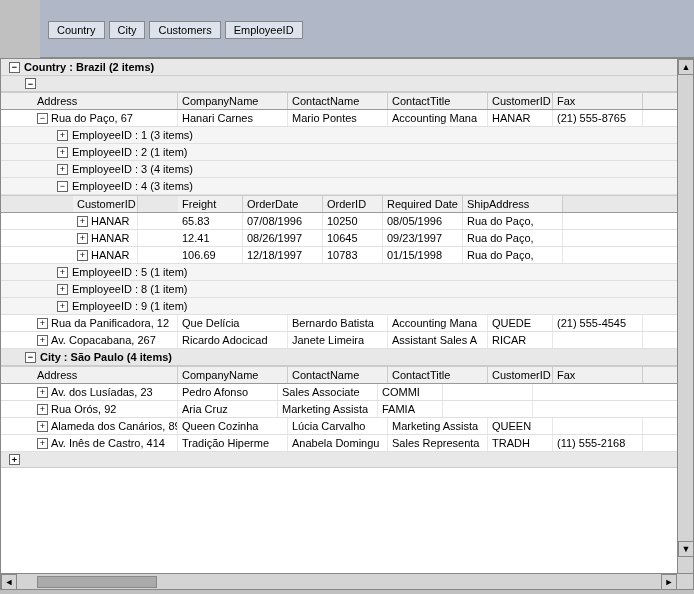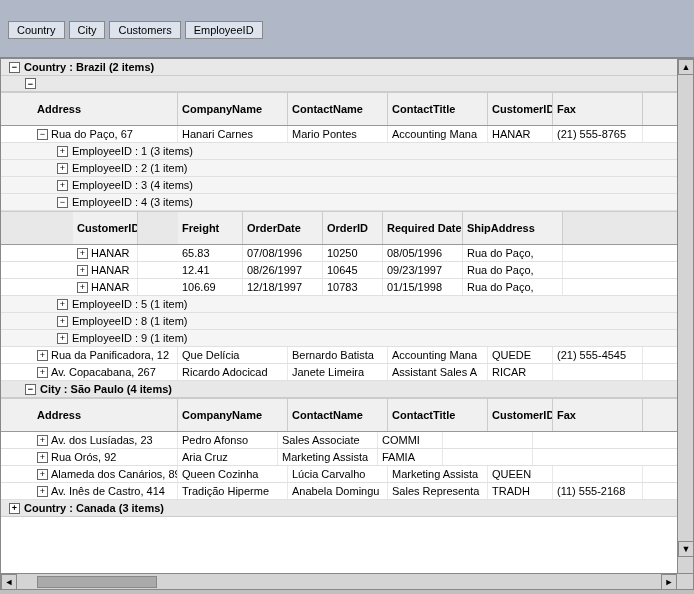--- a/index.html
+++ b/index.html
@@ -13,20 +13,21 @@
     }
     .header-bar {
       background: #b0b8c8;
       padding: 6px 8px 4px 8px;
       display: flex;
       align-items: center;
       gap: 4px;
       flex-wrap: wrap;
       min-height: 58px;
       border-bottom: 1px solid #888;
+      margin-left: 40px;
     }
     .tag-button {
       background: #dde3ed;
       border: 1px solid #888;
       padding: 2px 8px;
       font-size: 11px;
       cursor: pointer;
       border-radius: 0;
       white-space: nowrap;
     }
@@ -104,23 +105,23 @@
       cursor: pointer;
       flex-shrink: 0;
     }
     .column-header-row {
       display: flex;
       background: #f0f0f0;
       border-bottom: 1px solid #999;
       border-top: 1px solid #ccc;
     }
     .col-header {
-      padding: 10px 4px;
+      padding: 2px 4px;
       border-right: 1px solid #ccc;
-      font-weight: bold;
+      font-weight: normal;
       overflow: hidden;
       white-space: nowrap;
       flex-shrink: 0;
     }
     .data-row {
       display: flex;
       border-bottom: 1px solid #e0e0e0;
       background: #fff;
     }
     .data-cell {
@@ -365,21 +366,20 @@
       </div>
       <div class="data-cell w-company">Tradição Hiperme</div>
       <div class="data-cell w-contact">Anabela Domingu</div>
       <div class="data-cell w-title">Sales Representa</div>
       <div class="data-cell w-custid">TRADH</div>
       <div class="data-cell w-fax">(11) 555-2168</div>
     </div>
 
     <div class="group-header level1">
       <span class="expand-btn">+</span>
-      <span>Country : Canada (3 items)</span>
     </div>
 
     <div style="height:16px;"></div>
   </div>
 
   <div class="scrollbar-right">
     <div class="scroll-arrow" style="position:absolute;top:0;">▲</div>
     <div class="scroll-arrow" style="position:absolute;bottom:16px;">▼</div>
   </div>
 

